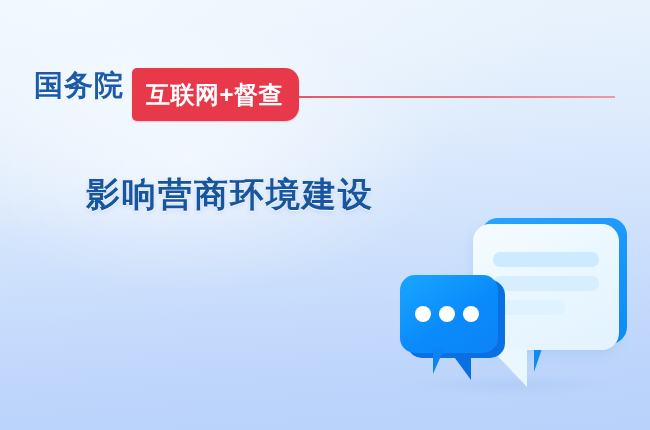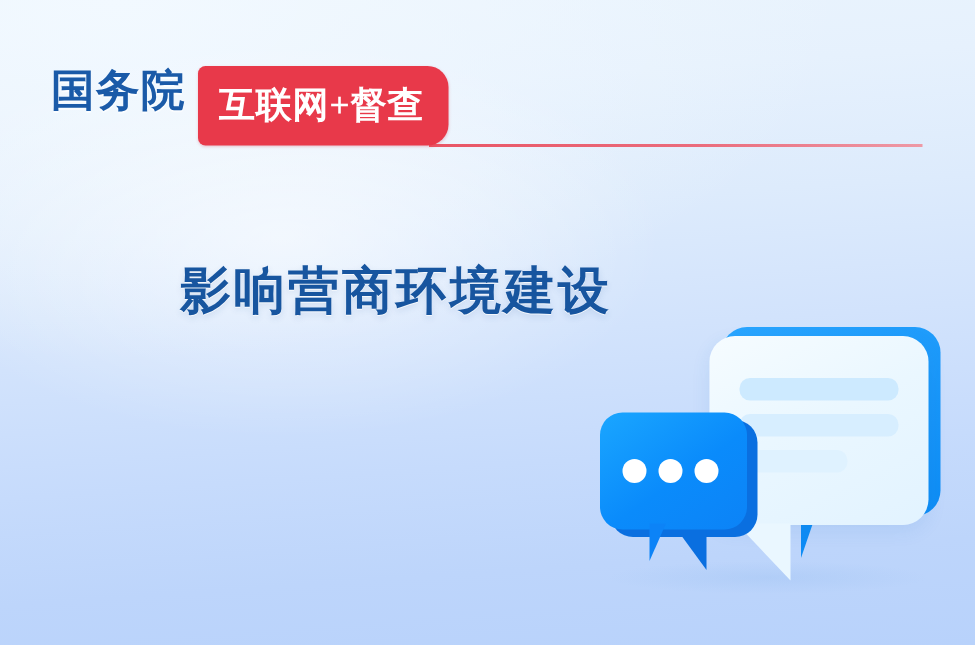--- a/index.html
+++ b/index.html
@@ -37,26 +37,25 @@
     width: 78%;
     height: 62%;
     background: radial-gradient(closest-side, rgba(255,255,255,0.55), rgba(255,255,255,0));
     pointer-events: none;
   }
 
   
   .header {
     position: absolute;
     left: 34px;
-    top: 44px;
+    top: 68px;
     right: 0;
     height: 46px;
     display: flex;
     align-items: flex-start;
-    font-family: Liberation Serif, serif;
   }
   .org-name {
     font-size: 29px;
     line-height: 34px;
     font-weight: bold;
     color: #1a5aa8;
     letter-spacing: 1px;
     white-space: nowrap;
     text-shadow: 0 1px 0 rgba(255,255,255,0.65);
   }
@@ -88,21 +87,20 @@
     opacity: 0.85;
   }
 
   
   .headline {
     position: absolute;
     left: 0;
     top: 168px;
     width: 460px;
     text-align: center;
-    margin-left: 34px;
   }
   .headline-line {
     font-size: 34px;
     line-height: 52px;
     font-weight: bold;
     color: #17559f;
     letter-spacing: 2px;
     white-space: nowrap;
     text-shadow:
       0 1px 0 rgba(255,255,255,0.75),

